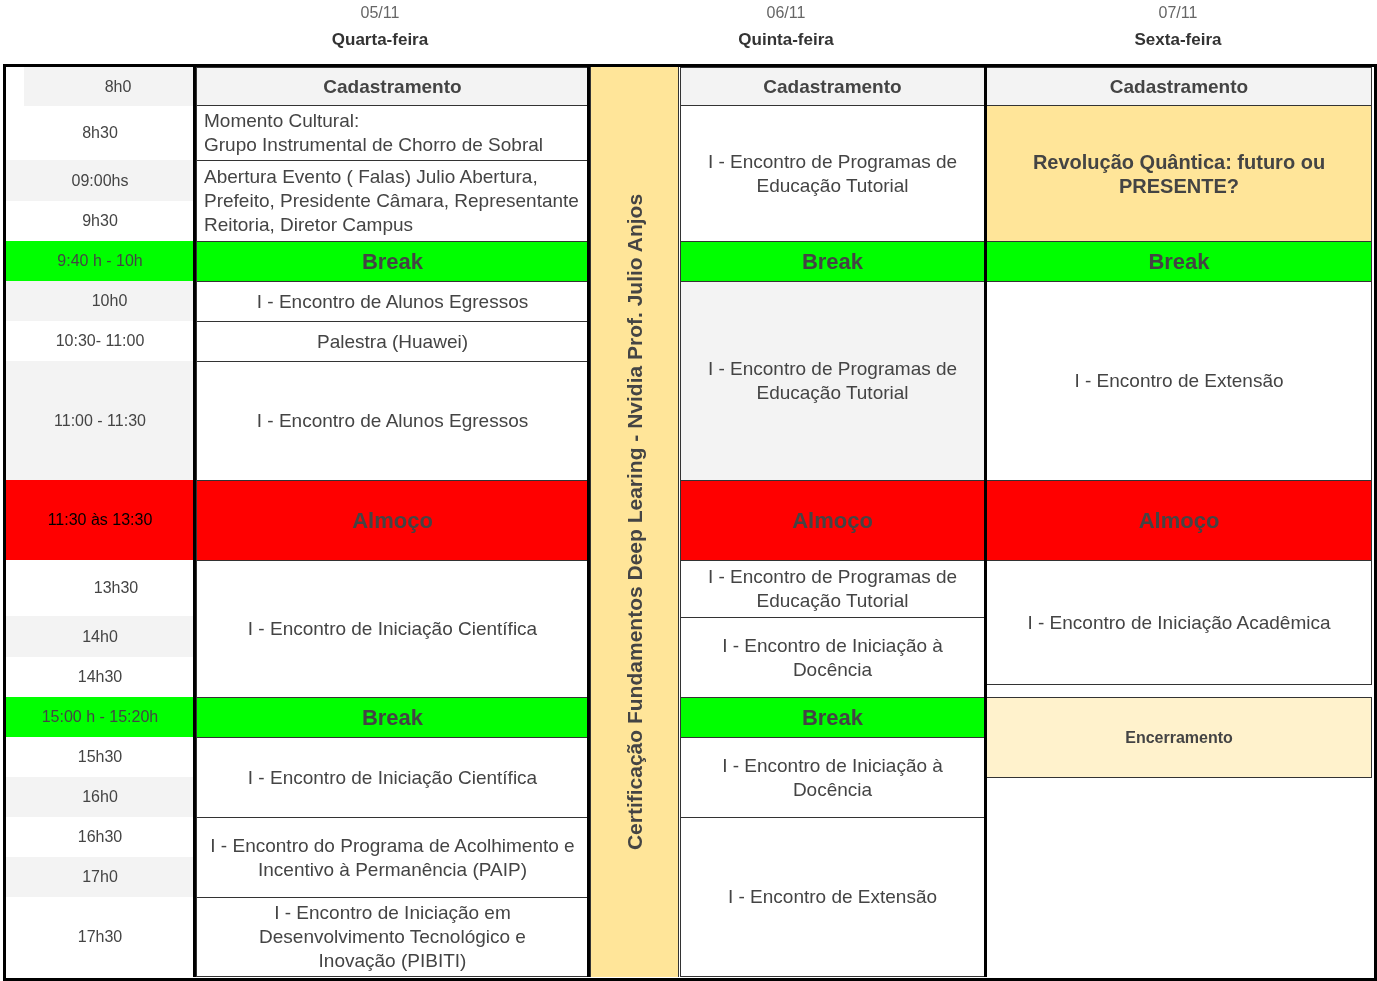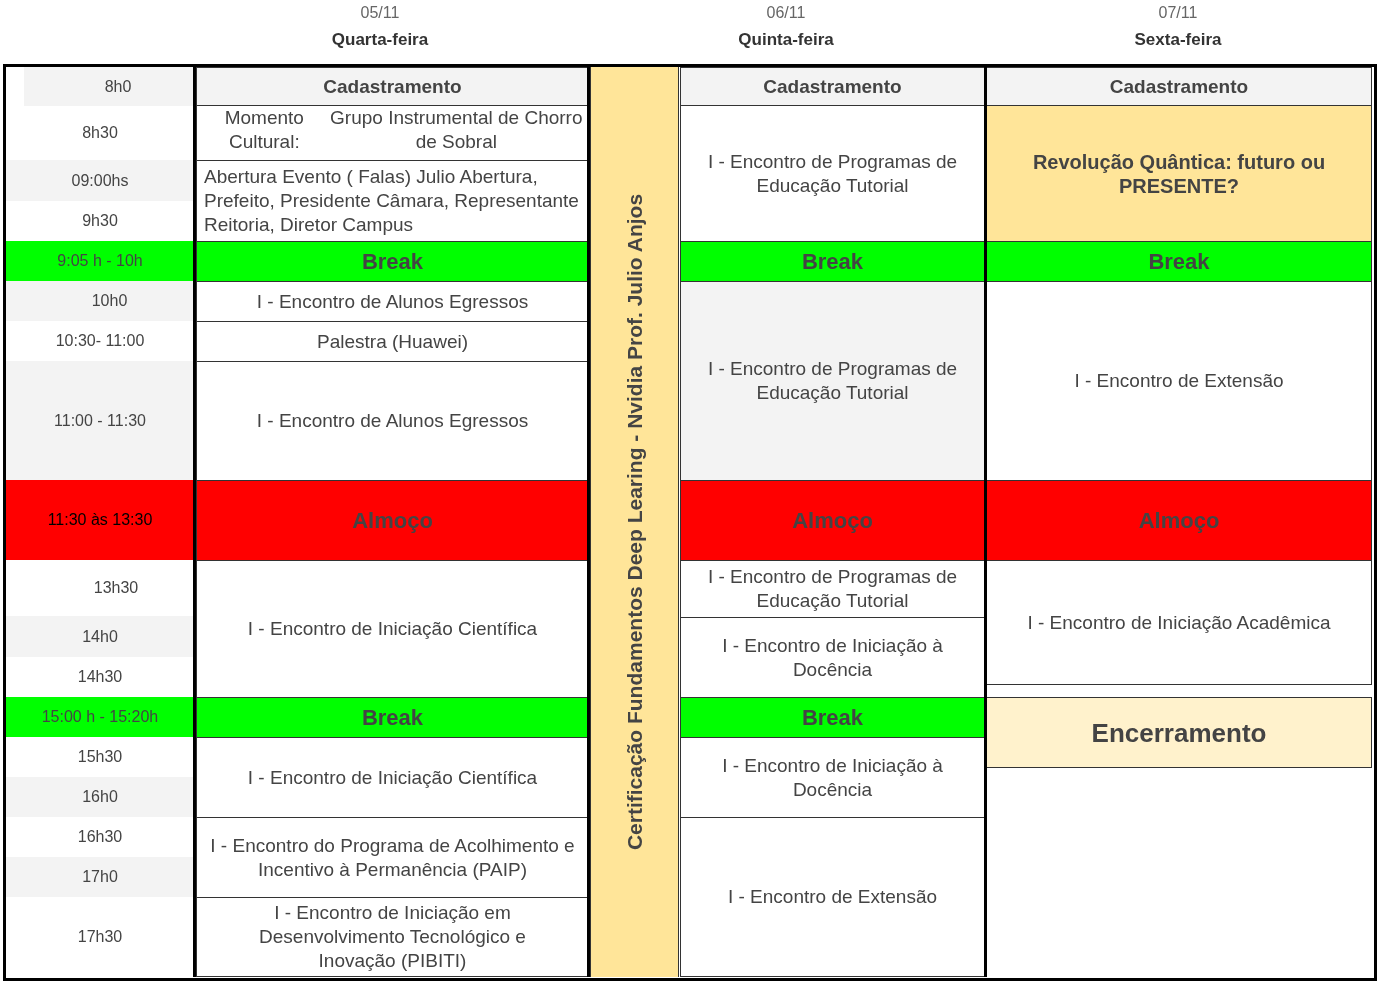--- a/index.html
+++ b/index.html
@@ -39,39 +39,39 @@
   <div class="name">Sexta-feira</div>
 </div>
 
 <div class="frame"></div>
 
 <div>
   <div class="cell time grey" style="left:6px;top:67px;width:188px;height:39px;margin-left:18px;">8h0</div>
   <div class="cell time white" style="left:6px;top:106px;width:188px;height:54px;">8h30</div>
   <div class="cell time grey" style="left:6px;top:160px;width:188px;height:41px;">09:00hs</div>
   <div class="cell time white" style="left:6px;top:201px;width:188px;height:40px;">9h30</div>
-  <div class="cell time green" style="left:6px;top:241px;width:188px;height:40px;">9:05 h - 10h</div>
+  <div class="cell time green" style="left:6px;top:241px;width:188px;height:40px;">9:40 h - 10h</div>
   <div class="cell time grey" style="left:6px;top:281px;width:188px;height:40px;padding-left:19px;">10h0</div>
   <div class="cell time white" style="left:6px;top:321px;width:188px;height:40px;">10:30- 11:00</div>
   <div class="cell time grey" style="left:6px;top:361px;width:188px;height:119px;">11:00 - 11:30</div>
   <div class="cell time red" style="left:6px;top:480px;width:188px;height:80px;color:#000000;">11:30 às 13:30</div>
   <div class="cell time white" style="left:22px;top:560px;width:188px;height:56px;">13h30</div>
   <div class="cell time grey" style="left:6px;top:616px;width:188px;height:41px;">14h0</div>
   <div class="cell time white" style="left:6px;top:657px;width:188px;height:40px;">14h30</div>
   <div class="cell time green" style="left:6px;top:697px;width:188px;height:40px;">15:00 h - 15:20h</div>
   <div class="cell time white" style="left:6px;top:737px;width:188px;height:40px;">15h30</div>
   <div class="cell time grey" style="left:6px;top:777px;width:188px;height:40px;">16h0</div>
   <div class="cell time white" style="left:6px;top:817px;width:188px;height:40px;">16h30</div>
   <div class="cell time grey" style="left:6px;top:857px;width:188px;height:40px;">17h0</div>
   <div class="cell time white" style="left:6px;top:897px;width:188px;height:80px;">17h30</div>
 </div>
 
 <div>
   <div class="cell grey b bold" style="left:196px;top:67px;width:393px;height:39px;">Cadastramento</div>
-  <div class="cell white b left" style="left:196px;top:105px;width:393px;height:56px;flex-direction:row;align-items:flex-start;justify-content:center;text-align:center;">
+  <div class="cell white b left" style="left:196px;top:105px;width:393px;height:56px;flex-direction:column;align-items:flex-start;justify-content:center;">
     <div>Momento Cultural:</div>
     <div>Grupo Instrumental de Chorro de Sobral</div>
   </div>
   <div class="cell white b left" style="left:196px;top:160px;width:393px;height:82px;padding-right:8px;">Abertura Evento ( Falas) Julio Abertura, Prefeito, Presidente Câmara, Representante Reitoria, Diretor Campus</div>
   <div class="cell green b bold" style="left:196px;top:241px;width:393px;height:41px;font-size:22px;">Break</div>
   <div class="cell white b" style="left:196px;top:281px;width:393px;height:41px;">I - Encontro de Alunos Egressos</div>
   <div class="cell white b" style="left:196px;top:321px;width:393px;height:41px;">Palestra (Huawei)</div>
   <div class="cell white b" style="left:196px;top:361px;width:393px;height:120px;">I - Encontro de Alunos Egressos</div>
   <div class="cell red b bold" style="left:196px;top:480px;width:393px;height:81px;font-size:22px;">Almoço</div>
   <div class="cell white b" style="left:196px;top:560px;width:393px;height:138px;">I - Encontro de Iniciação Científica</div>
@@ -98,19 +98,19 @@
   <div class="cell white b" style="left:680px;top:817px;width:305px;height:160px;">I - Encontro de Extensão</div>
 </div>
 
 <div>
   <div class="cell grey b bold" style="left:986px;top:67px;width:386px;height:39px;">Cadastramento</div>
   <div class="cell yellow b bold" style="left:986px;top:105px;width:386px;height:137px;padding:0 30px;font-size:20px;">Revolução Quântica: futuro ou PRESENTE?</div>
   <div class="cell green b bold" style="left:986px;top:241px;width:386px;height:41px;font-size:22px;">Break</div>
   <div class="cell white b" style="left:986px;top:281px;width:386px;height:200px;">I - Encontro de Extensão</div>
   <div class="cell red b bold" style="left:986px;top:480px;width:386px;height:81px;font-size:22px;">Almoço</div>
   <div class="cell white b" style="left:986px;top:560px;width:386px;height:125px;">I - Encontro de Iniciação Acadêmica</div>
-  <div class="cell lightyellow b bold" style="left:986px;top:697px;width:386px;height:71px;font-size:26px;">Encerramento</div>
+  <div class="cell lightyellow b bold" style="left:986px;top:697px;width:386px;height:81px;font-size:16px;">Encerramento</div>
   <div class="cell white" style="left:987px;top:778px;width:384px;height:199px;"></div>
 </div>
 
 <div class="vline" style="left:193px;top:67px;width:3px;height:910px;"></div>
 <div class="vline" style="left:587px;top:67px;width:3px;height:910px;"></div>
 <div class="vline" style="left:984px;top:67px;width:3px;height:910px;"></div>
 
 </body></html>

